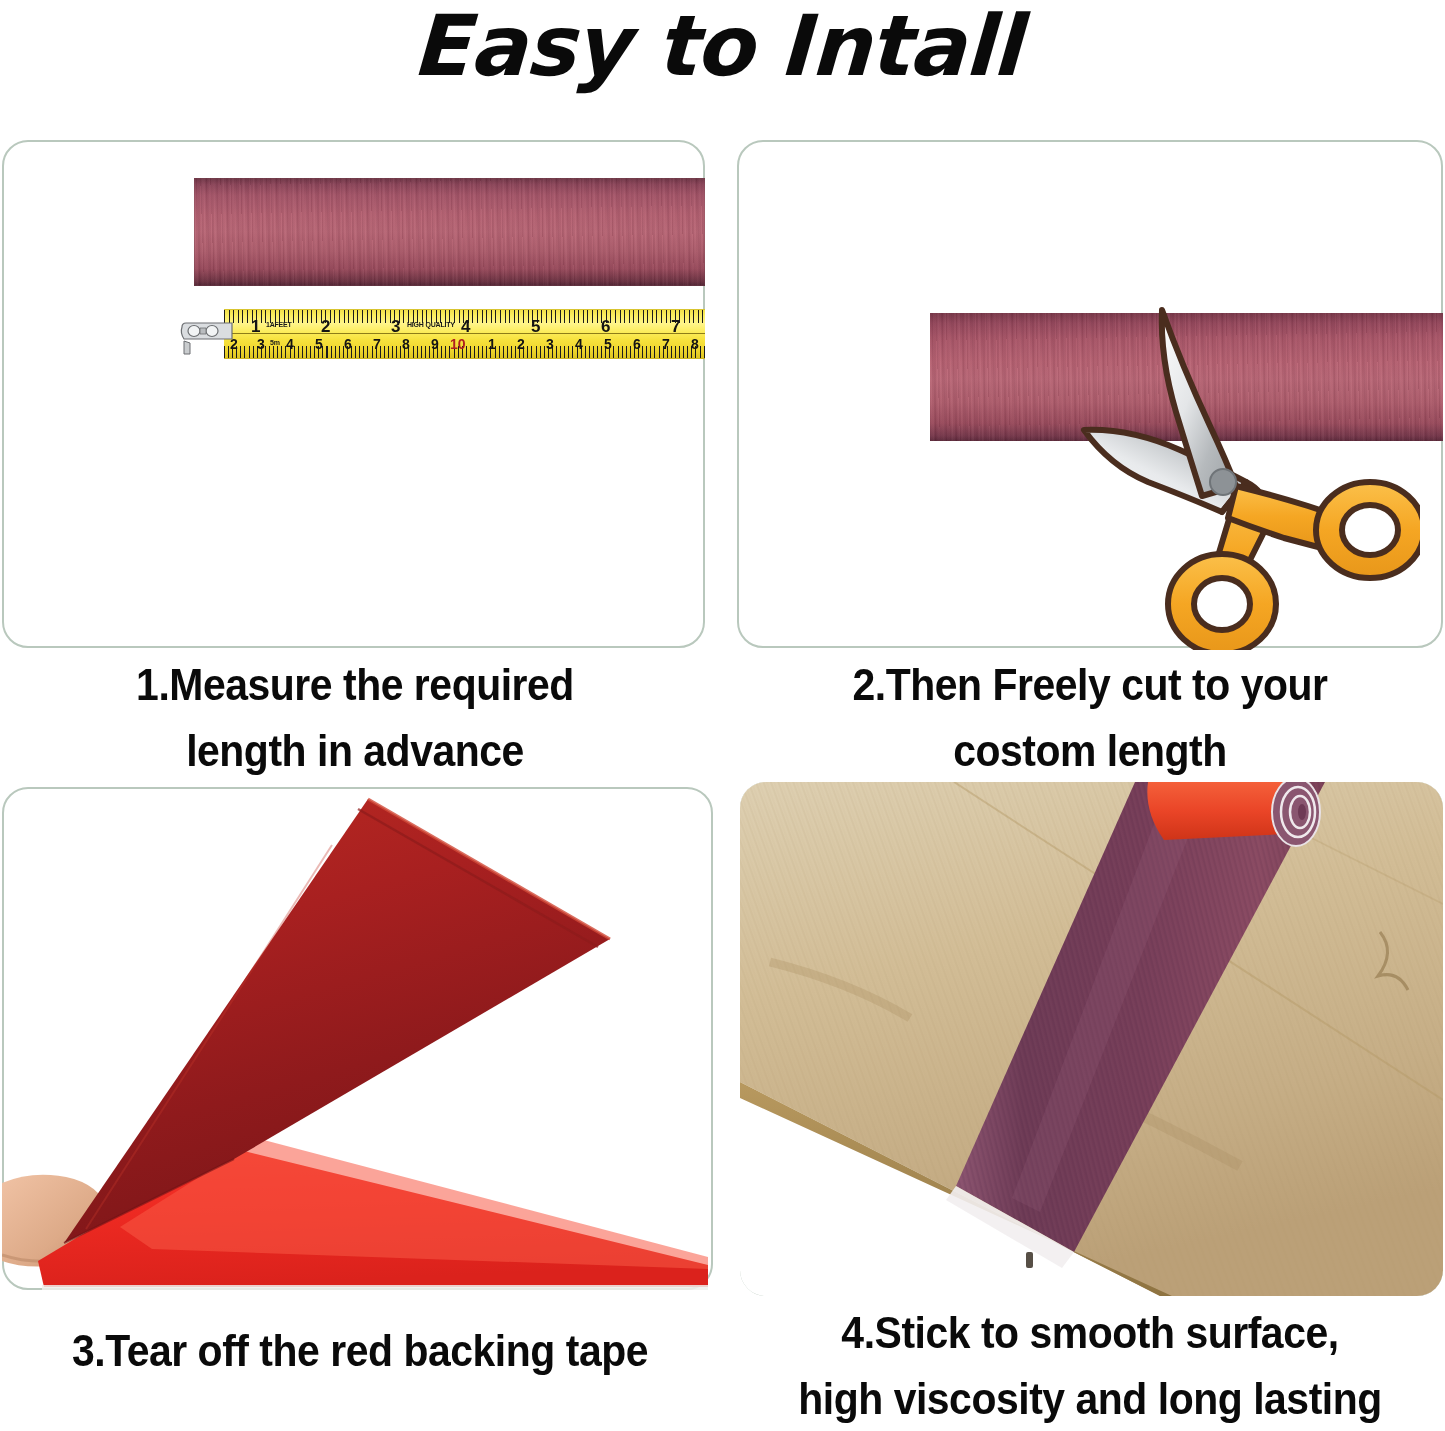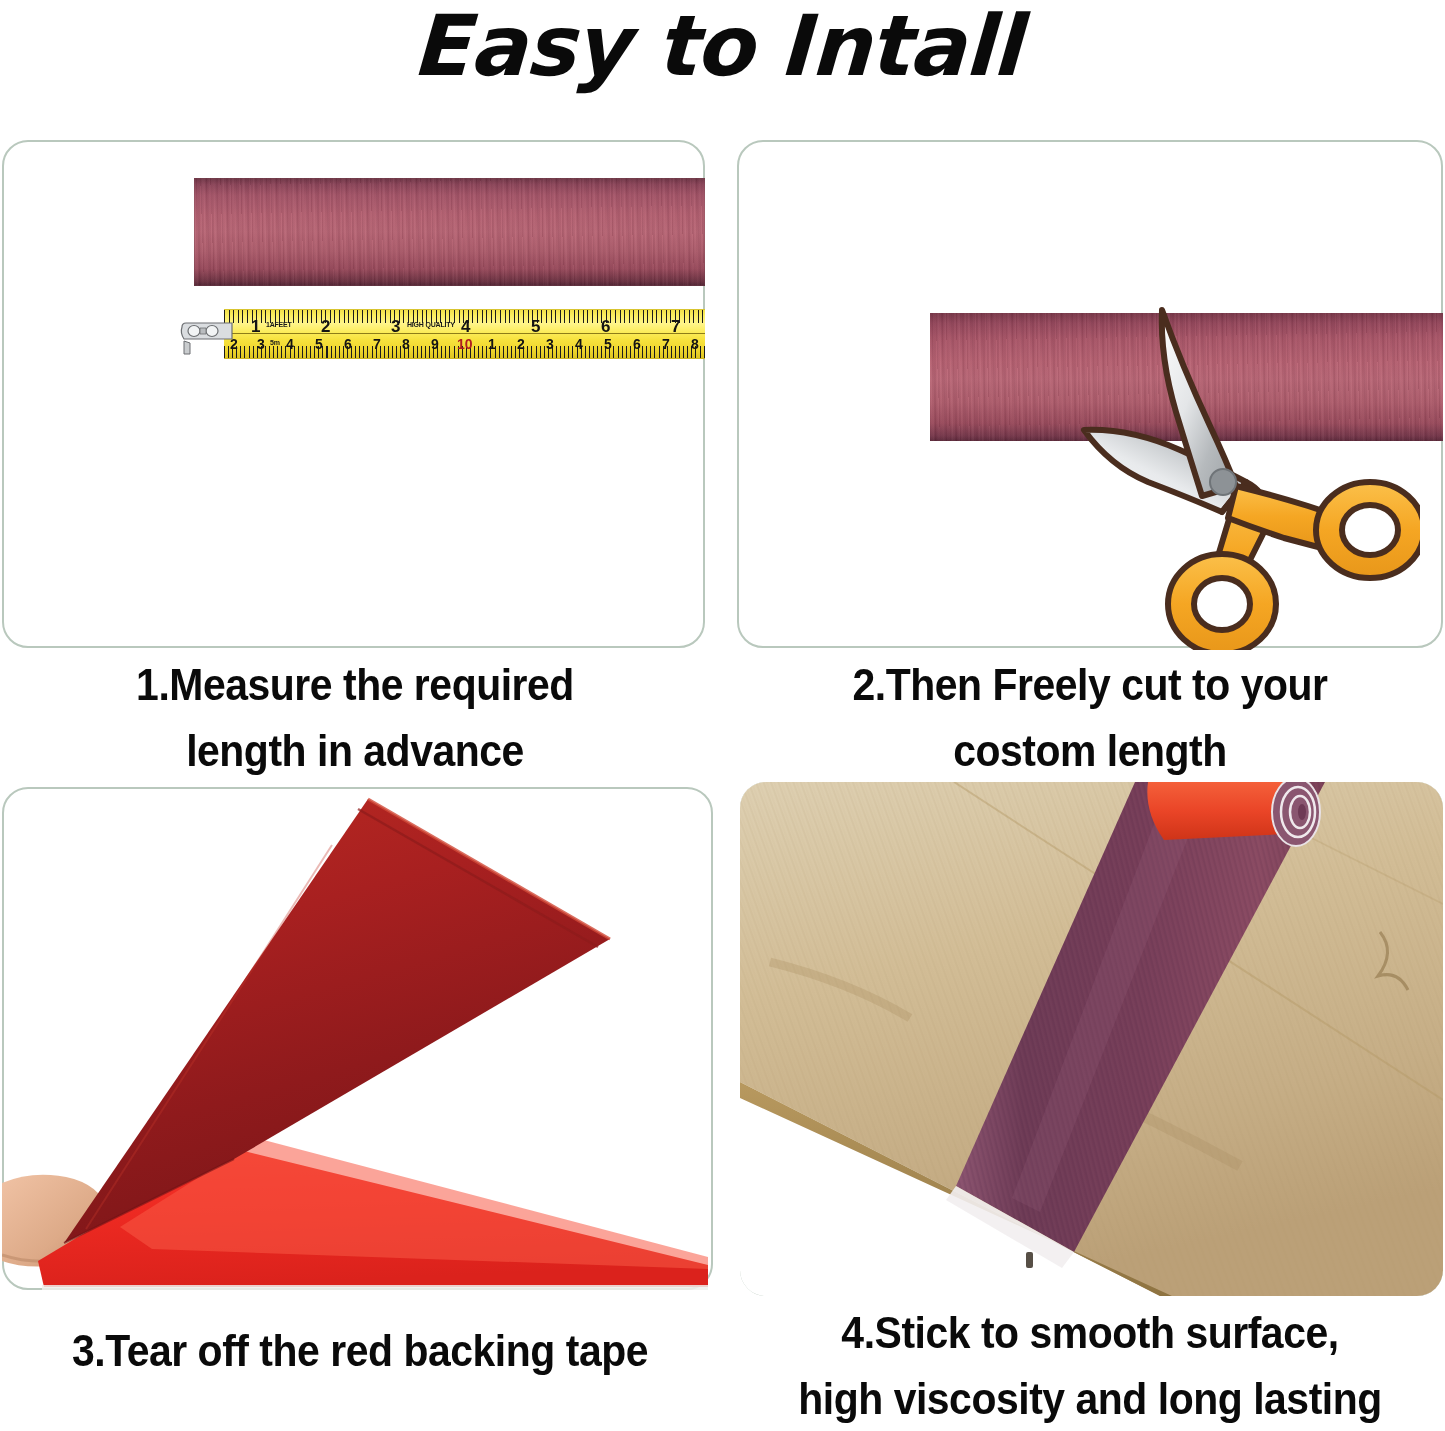--- a/index.html
+++ b/index.html
@@ -211,21 +211,21 @@
 
     <span class="tape-num bot" style="left:6px;">2</span>
     <span class="tape-num bot" style="left:33px;">3</span>
     <span class="tape-label" style="left:46px; top:29px;">5m</span>
     <span class="tape-num bot" style="left:62px;">4</span>
     <span class="tape-num bot" style="left:91px;">5</span>
     <span class="tape-num bot" style="left:120px;">6</span>
     <span class="tape-num bot" style="left:149px;">7</span>
     <span class="tape-num bot" style="left:178px;">8</span>
     <span class="tape-num bot" style="left:207px;">9</span>
-    <span class="tape-num bot red" style="left:233px;">10</span>
+    <span class="tape-num bot red" style="left:226px;">10</span>
     <span class="tape-num bot" style="left:264px;">1</span>
     <span class="tape-num bot" style="left:293px;">2</span>
     <span class="tape-num bot" style="left:322px;">3</span>
     <span class="tape-num bot" style="left:351px;">4</span>
     <span class="tape-num bot" style="left:380px;">5</span>
     <span class="tape-num bot" style="left:409px;">6</span>
     <span class="tape-num bot" style="left:438px;">7</span>
     <span class="tape-num bot" style="left:467px;">8</span>
   </div>
 

